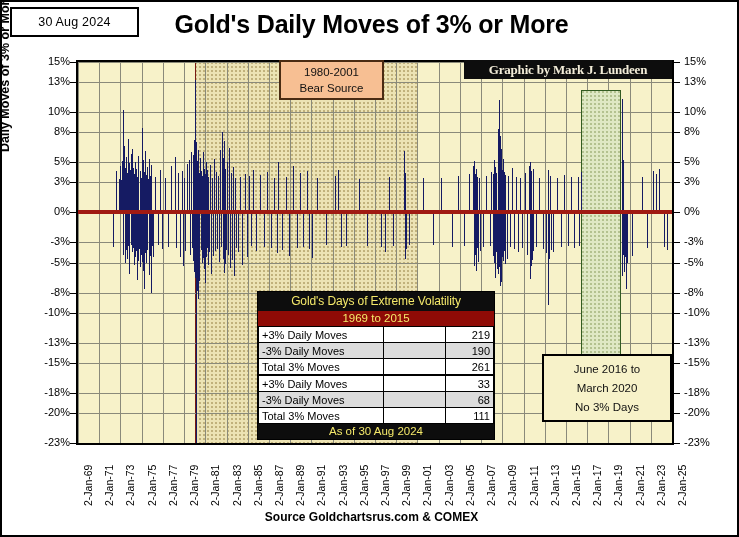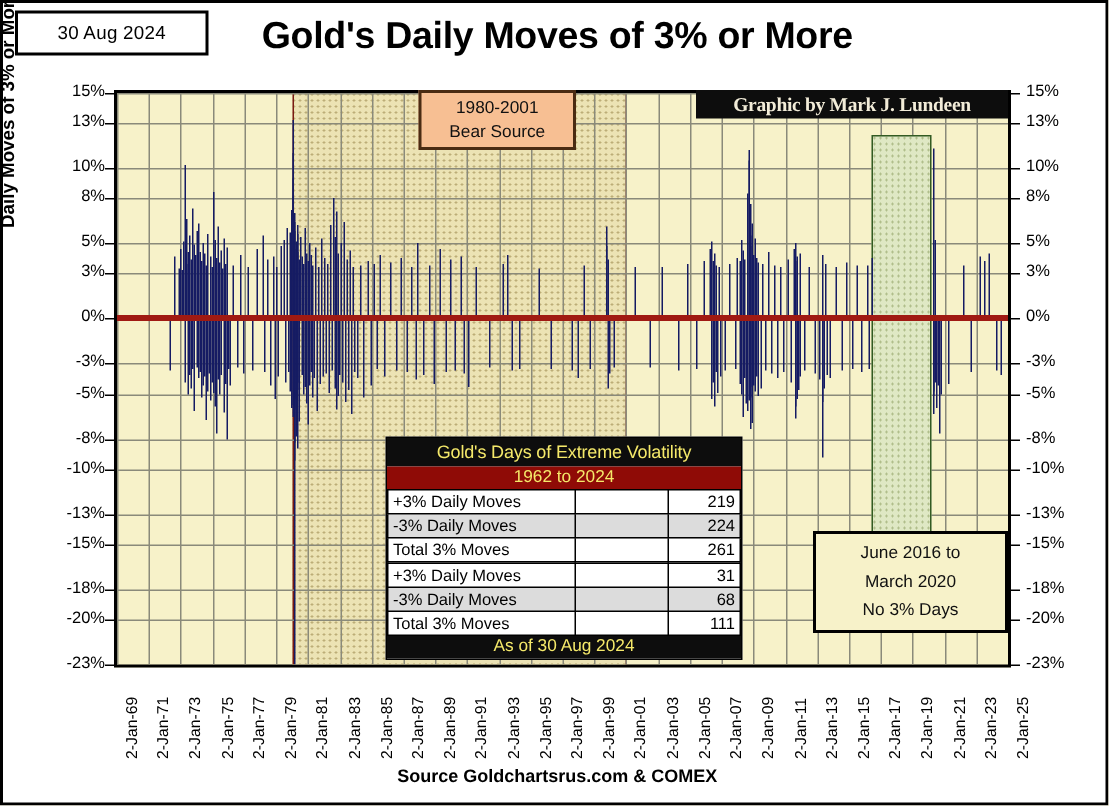--- a/index.html
+++ b/index.html
@@ -519,46 +519,46 @@
   <div id="credit">Graphic by Mark J. Lundeen</div>
 
   <div id="nodays-note">
     <span>June 2016  to</span>
     <span>March  2020</span>
     <span>No 3% Days</span>
   </div>
 
   <div id="stats">
     <div class="t-title">Gold's Days of Extreme Volatility</div>
-    <div class="t-sub-red">1962 to 2024</div>
+    <div class="t-sub-red">1969 to 2015</div>
     <table>
       <tbody>
           <tr>
         <td class="lbl">+3% Daily Moves</td>
         <td class="mid"></td>
         <td class="val">219</td>
       </tr>
       <tr class="alt">
         <td class="lbl">-3% Daily Moves</td>
         <td class="mid"></td>
-        <td class="val">224</td>
+        <td class="val">190</td>
       </tr>
       <tr>
         <td class="lbl">Total 3% Moves</td>
         <td class="mid"></td>
         <td class="val">261</td>
       </tr>
     </tbody>
       </table>
     <table>
       <tbody>
           <tr>
         <td class="lbl">+3% Daily Moves</td>
         <td class="mid"></td>
-        <td class="val">31</td>
+        <td class="val">33</td>
       </tr>
       <tr class="alt">
         <td class="lbl">-3% Daily Moves</td>
         <td class="mid"></td>
         <td class="val">68</td>
       </tr>
       <tr>
         <td class="lbl">Total 3% Moves</td>
         <td class="mid"></td>
         <td class="val">111</td>

